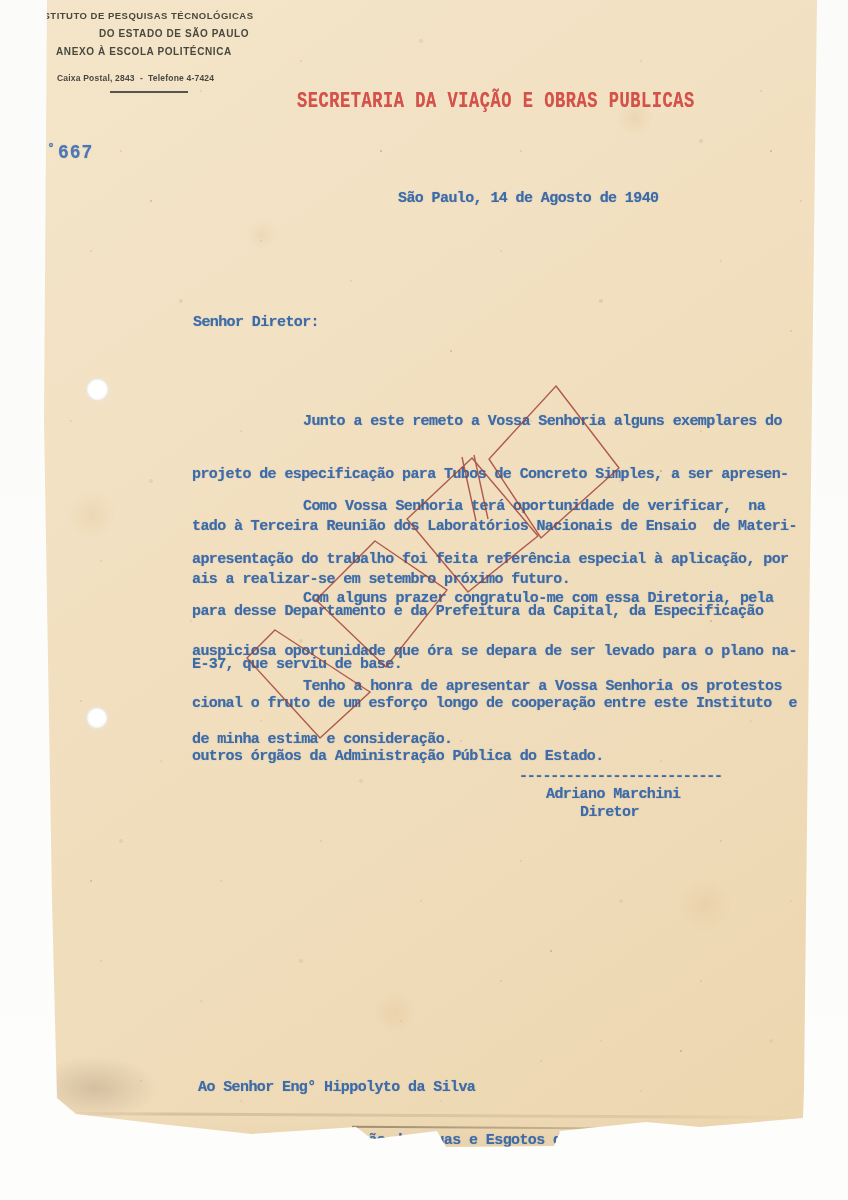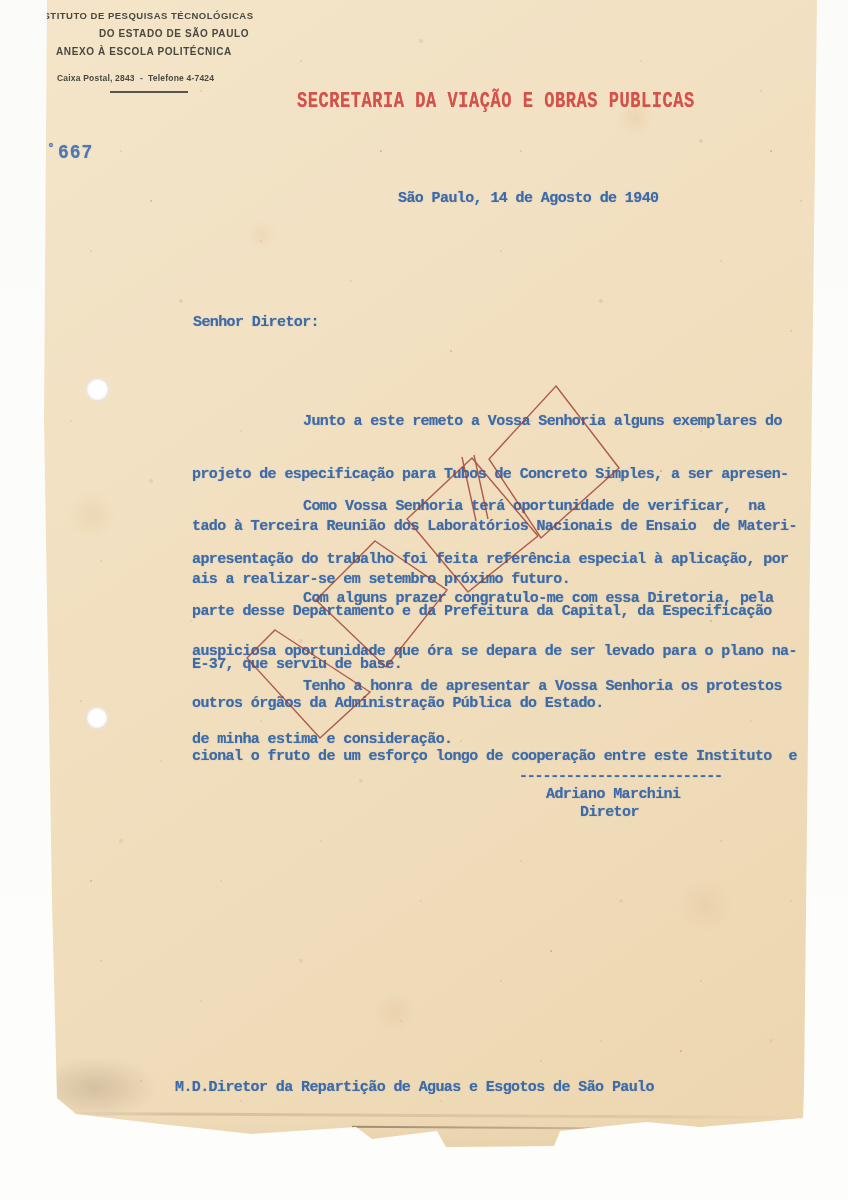--- a/index.html
+++ b/index.html
@@ -150,41 +150,42 @@
   <div class="type para p1">
     <div class="ln first">Junto a este remeto a Vossa Senhoria alguns exemplares do</div>
     <div class="ln">projeto de especificação para Tubos de Concreto Simples, a ser apresen-</div>
     <div class="ln">tado à Terceira Reunião dos Laboratórios Nacionais de Ensaio  de Materi-</div>
     <div class="ln">ais a realizar-se em setembro próximo futuro.</div>
   </div>
 
   <div class="type para p2">
     <div class="ln first">Como Vossa Senhoria terá oportunidade de verificar,  na</div>
     <div class="ln">apresentação do trabalho foi feita referência especial à aplicação, por</div>
-    <div class="ln">parte desse Departamento e da Prefeitura da Capital, da Especificação</div>
+    <div class="ln">para desse Departamento e da Prefeitura da Capital, da Especificação</div>
     <div class="ln">E-37, que serviu de base.</div>
   </div>
 
   <div class="type para p3">
     <div class="ln first">Com alguns prazer congratulo-me com essa Diretoria, pela</div>
     <div class="ln">auspiciosa oportunidade que óra se depara de ser levado para o plano na-</div>
+    <div class="ln">cional o fruto de um esforço longo de cooperação entre este Instituto  e</div>
     <div class="ln">outros órgãos da Administração Pública do Estado.</div>
-    <div class="ln">cional o fruto de um esforço longo de cooperação entre este Instituto  e</div>
   </div>
 
   <div class="type para p4">
     <div class="ln first">Tenho a honra de apresentar a Vossa Senhoria os protestos</div>
     <div class="ln">de minha estima e consideração.</div>
   </div>
 
   <div class="type sig-rule">--------------------------</div>
   <div class="type sig-name">Adriano Marchini</div>
   <div class="type sig-title">Diretor</div>
 
   <div class="type addr">
+    <div class="ln first">Ao Senhor Eng° Hippolyto da Silva</div>
     <div class="ln">M.D.Diretor da Repartição de Aguas e Esgotos de São Paulo</div>
   </div>
 
   <div class="hole hole1"></div>
   <div class="hole hole2"></div>
 
   <svg class="red-marks" width="848" height="1200" viewBox="0 0 848 1200">
     <g fill="none" stroke="#9e3a31" stroke-width="1.4" opacity="0.8">
       <polygon points="556,386 619,468 541,538 489,459"></polygon>
       <polygon points="472,458 538,536 468,592 407,519"></polygon>

